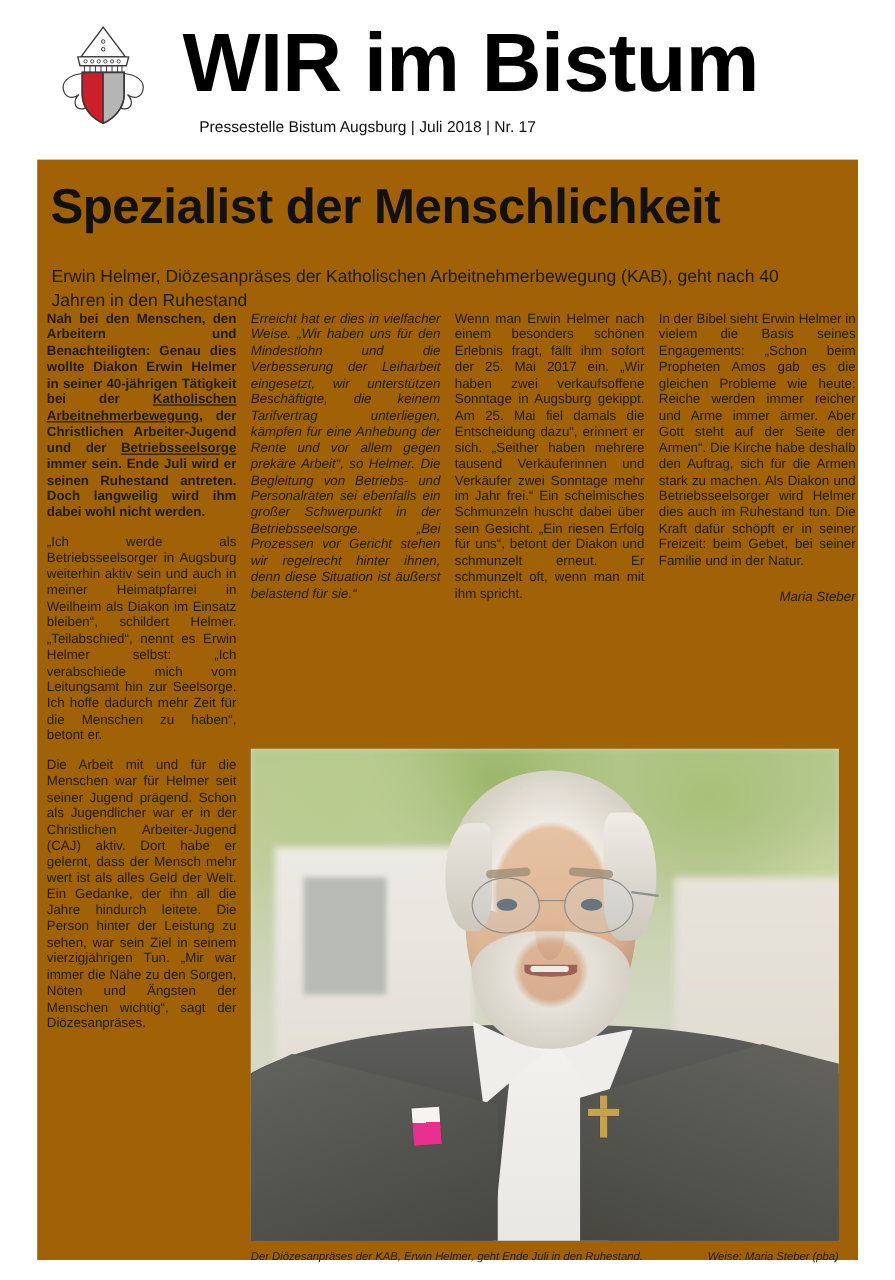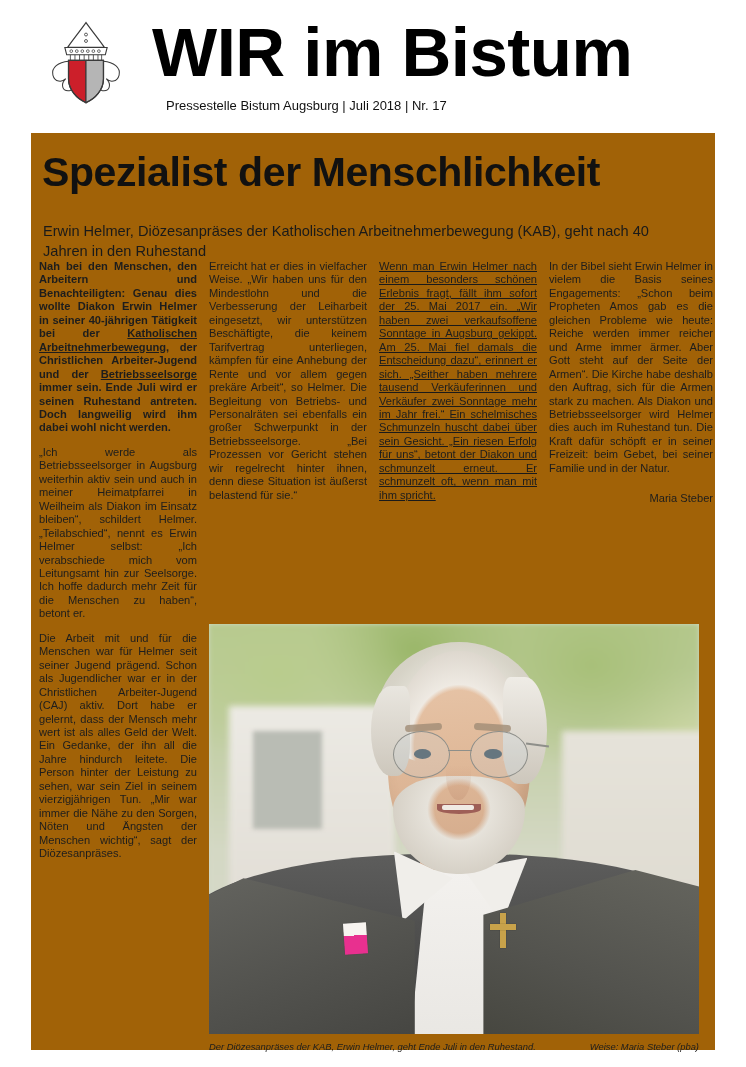--- a/index.html
+++ b/index.html
@@ -103,31 +103,32 @@
     line-height: 13.45px;
     text-align: justify;
     color: #1d1d1d;
     hyphens: manual;
   }
   .col p.lead {
     font-weight: 700;
   }
   .col p.byline {
     text-align: right;
+    font-style: italic;
     margin-top: 17px;
   }
   .col a.inline-link {
     color: #1d1d1d;
     text-decoration: underline;
   }
 
   
   .col-1 { width: 158px; flex: 0 0 158px; }
-  .col-2 { width: 158px; flex: 0 0 158px; }
-  .col-3 { width: 158px; flex: 0 0 158px; text-decoration: underline; }
+  .col-2 { width: 158px; flex: 0 0 158px; font-style: italic; }
+  .col-3 { width: 158px; flex: 0 0 158px; }
   .col-4 { width: 164px; flex: 0 0 164px; }
 
   
   .figure {
     position: absolute;
     left: 178px;
     top: 455px;
     width: 490px;
     margin-top: 36px;
   }

